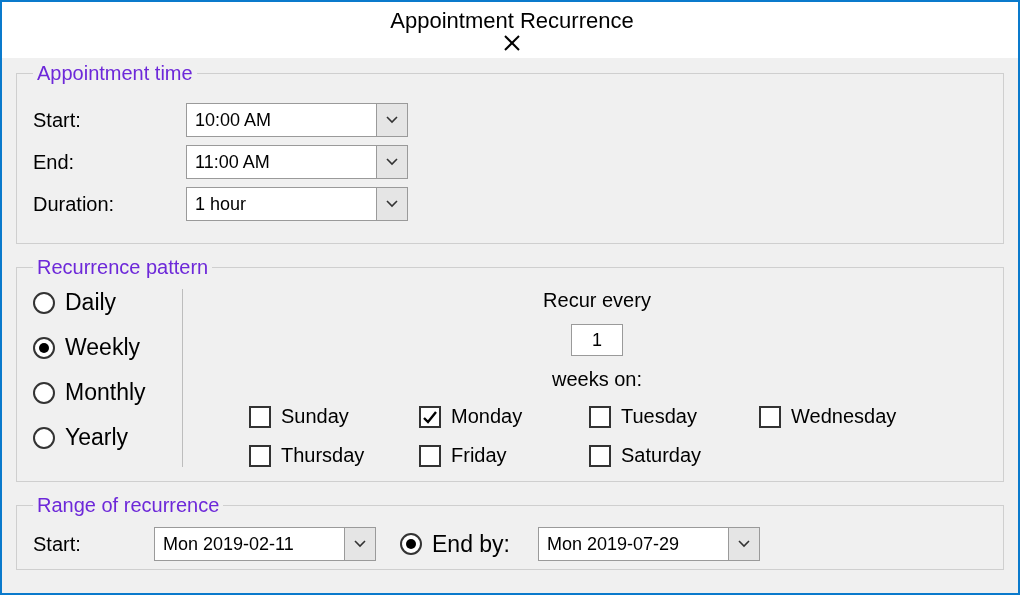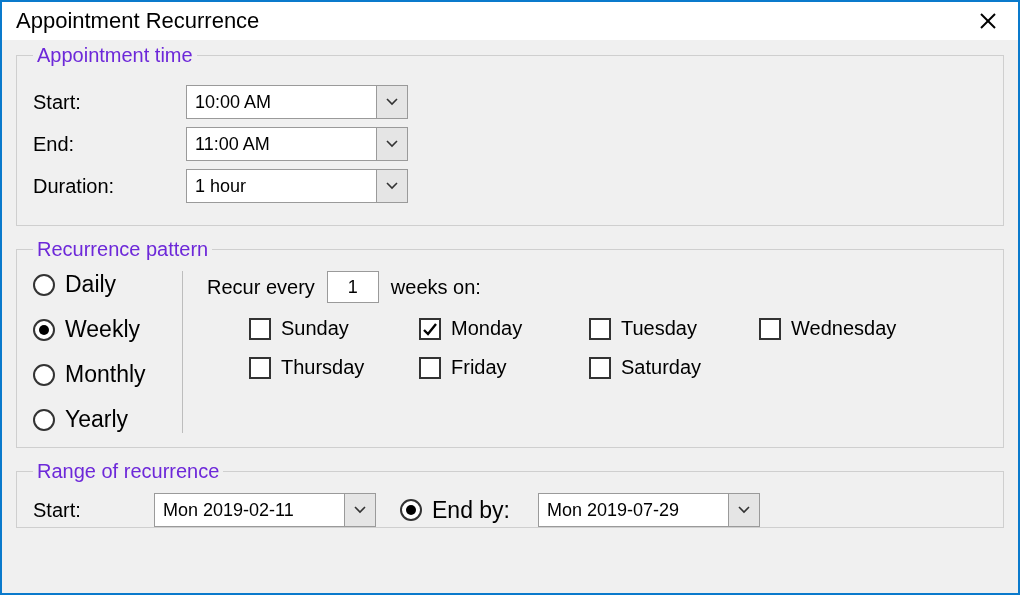--- a/index.html
+++ b/index.html
@@ -21,20 +21,21 @@
     display: flex;
     flex-direction: column;
   }
   .titlebar {
     display: flex;
     align-items: center;
     justify-content: space-between;
     padding: 6px 10px 6px 14px;
     font-size: 22px;
     background: #fff;
+    flex-direction: column;
   }
   .titlebar .title { font-weight: 400; }
   .close-btn {
     width: 40px;
     text-align: center;
     font-size: 22px;
     line-height: 1;
     cursor: default;
   }
   .close-btn svg { display: block; margin: 0 auto; }
@@ -126,20 +127,21 @@
   .detail-col {
     padding-left: 24px;
     flex: 1;
   }
   .recur-line {
     display: flex;
     align-items: center;
     gap: 12px;
     font-size: 20px;
     margin-bottom: 14px;
+    flex-direction: column;
   }
   .num-input {
     width: 52px;
     height: 32px;
     border: 1px solid #9a9a9a;
     background: #fff;
     font-family: inherit;
     font-size: 18px;
     text-align: center;
   }
@@ -301,21 +303,21 @@
             </span>
             <span class="check">
               <span class="box"></span>
               <span>Saturday</span>
             </span>
           </div>
         </div>
       </div>
     </fieldset>
 
-    <fieldset class="group" style="margin-bottom:0; padding-bottom:0;">
+    <fieldset class="group" style="margin-bottom:0; padding-bottom:8px;">
       <legend>Range of recurrence</legend>
 
       <div class="range-row">
         <span class="label-col">Start:</span>
 
         <span class="combo date">
           <input type="text" value="Mon 2019-02-11" style="">
           <span class="drop">
             <svg width="12" height="8" viewBox="0 0 12 8">
                 <polyline points="1,1 6,6 11,1" fill="none" stroke="#333" stroke-width="1.6"></polyline>

